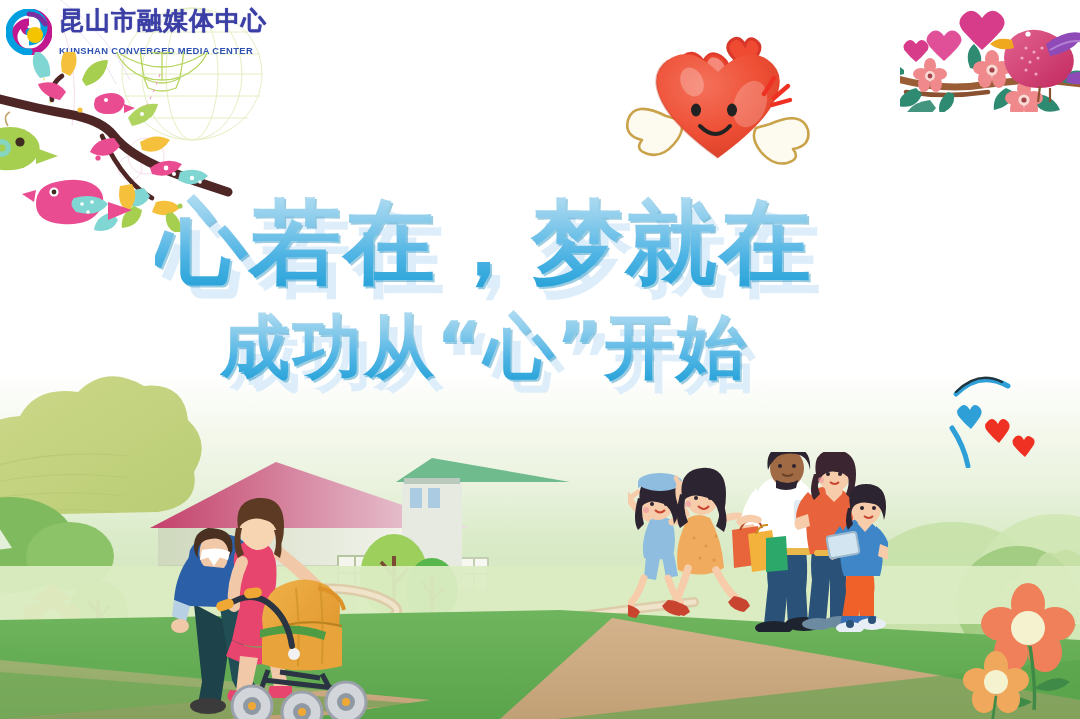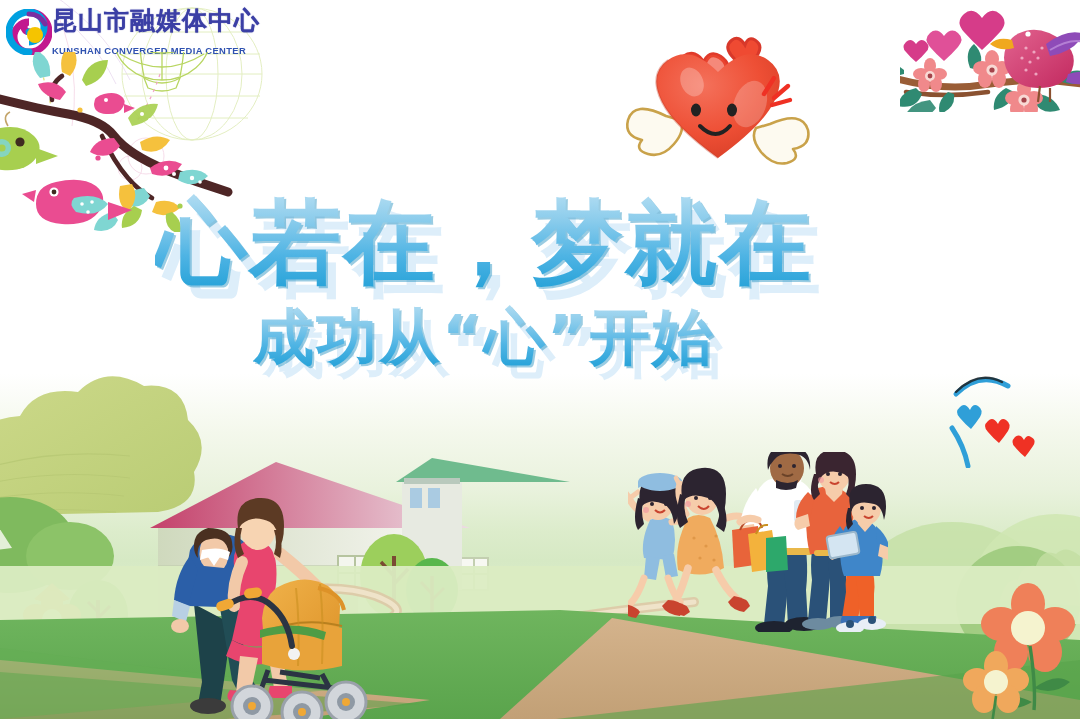--- a/index.html
+++ b/index.html
@@ -41,24 +41,24 @@
     z-index:1;
   }
   .t-line .fill{
     position:relative;z-index:2;
     background:linear-gradient(to bottom,#b7dff3 0%,#8dcdec 28%,#4fb4e4 62%,#1f9fd6 100%);
     -webkit-background-clip:text;background-clip:text;
     color:transparent;-webkit-text-fill-color:transparent;
     filter:drop-shadow(2px 2px 0 rgba(31,142,190,.45));
   }
   #t1{font-size:92px;}
-  #t2{font-size:61px;margin-top:16px;}
+  #t2{font-size:70px;margin-top:22px;}
 
   
-  .logo{position:absolute;left:6px;top:8px;display:flex;align-items:center;}
+  .logo{position:absolute;left:6px;top:8px;display:flex;align-items:center;gap:7px;}
   .logo-mark{width:46px;height:46px;position:relative;flex:0 0 auto;}
   .logo-text{display:flex;flex-direction:column;line-height:1;}
   .logo-cn{
     font-family:"DejaVu Sans","Liberation Sans",sans-serif;
     font-size:25px;font-weight:bold;color:#3b3fa5;letter-spacing:1px;
     text-shadow:0 0 1px #3b3fa5;
   }
   .logo-en{
     font-family:"Liberation Sans",sans-serif;
     font-size:9.4px;font-weight:bold;color:#2f52b0;letter-spacing:.35px;

